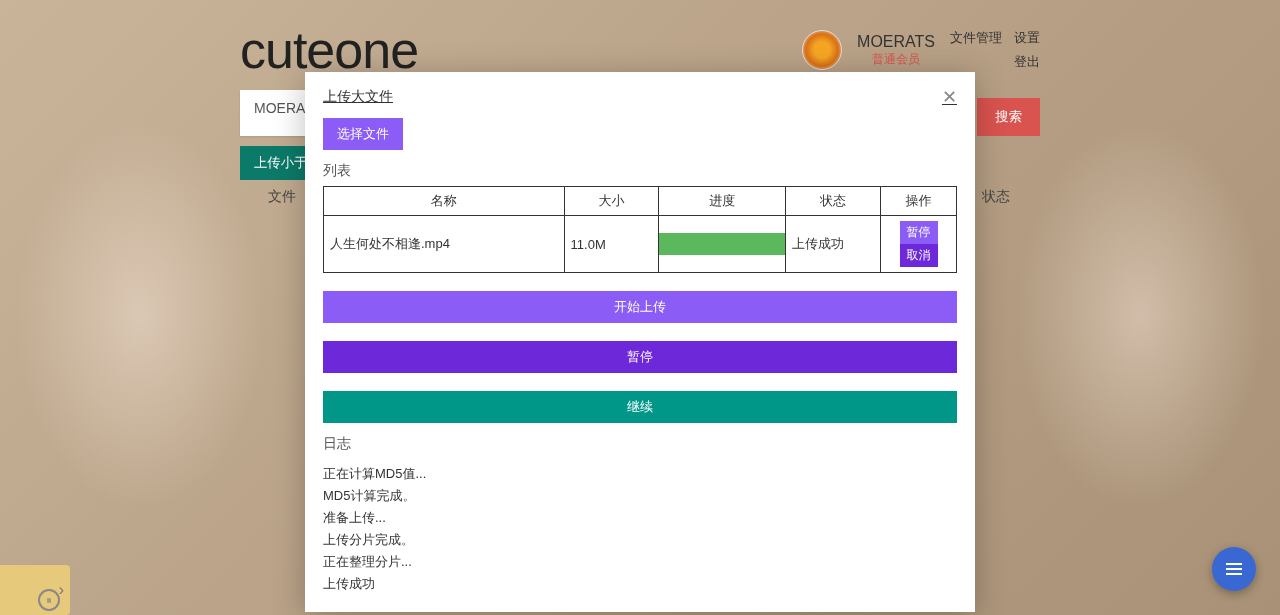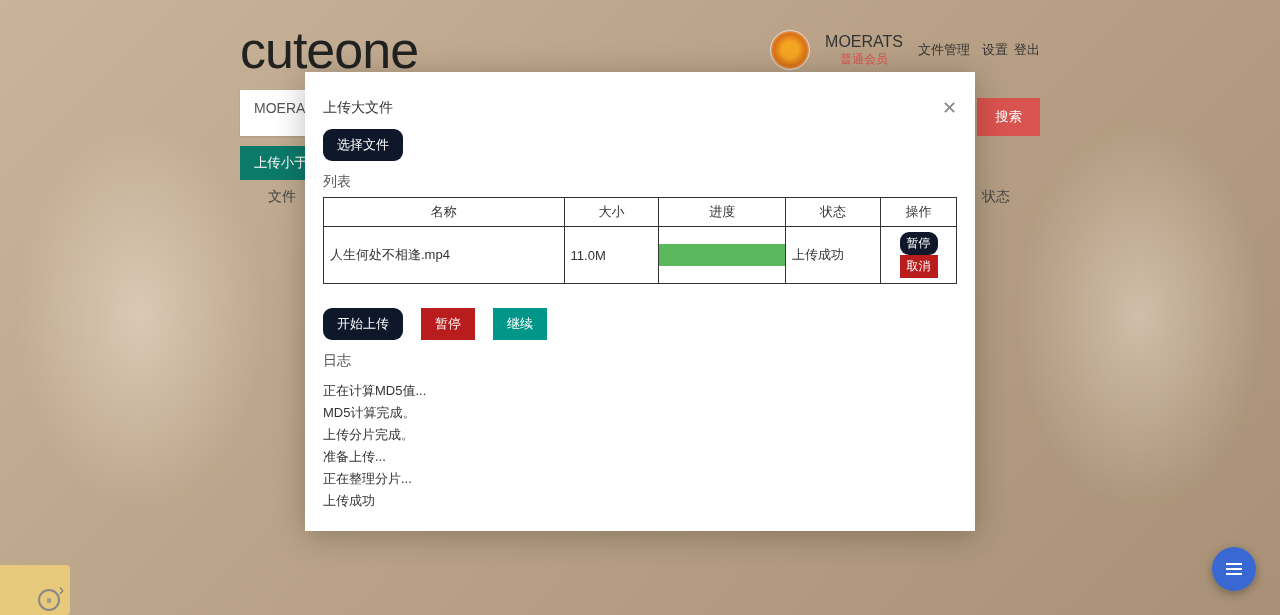--- a/index.html
+++ b/index.html
@@ -32,21 +32,21 @@
 .logo { font-size: 52px; font-weight: 300; letter-spacing: -1px; color: #222; font-family: Arial, sans-serif; }
 .header-right { display: flex; align-items: center; gap: 15px; }
 .avatar {
   width: 40px; height: 40px; border-radius: 50%;
   background: radial-gradient(circle, #f5a623 30%, #d97016 60%, #fff 100%);
   border: 1px solid #ddd;
 }
 .user-block { text-align: center; }
 .user-name { font-size: 16px; font-weight: 500; color: #333; }
 .user-role { font-size: 12px; color: #d9534f; }
-.nav-links { display: flex; gap: 6px; }
+.nav-links { display: flex; flex-direction: column; gap: 6px; }
 .nav-links > div { display: flex; gap: 12px; }
 .nav-links a { font-size: 13px; color: #333; text-decoration: none; }
 
 
 .toolbar {
   position: relative; z-index: 3;
   margin: 0 240px;
   display: flex; gap: 8px; align-items: stretch;
 }
 .crumb-box {
@@ -83,49 +83,50 @@
   display: flex; justify-content: center; align-items: flex-start;
   padding-top: 72px;
 }
 .modal {
   width: 670px; background: #fff;
   box-shadow: 0 4px 30px rgba(0,0,0,0.25);
   max-height: 540px;
 }
 .modal-head {
   display: flex; justify-content: space-between; align-items: center;
-  padding: 25px 18px 10px;
+  padding: 14px 18px 10px;
+  text-decoration: underline;
 }
 .modal-title { font-size: 14px; color: #333; }
 .close-x { font-size: 18px; color: #888; cursor: pointer; }
 .modal-body { padding: 0 18px 18px; }
 
 .btn { display: inline-block; padding: 7px 14px; border: none; cursor: pointer; color: #fff; font-size: 13px; }
-.btn-primary { background: #0f172a; border-radius: 9px; }
-.btn-orange { background: #b91c1c; }
+.btn-primary { background: #8b5cf6; }
+.btn-orange { background: #6d28d9; }
 .btn-green { background: #009688; font-family: Liberation Serif, serif; }
 .btn-sm { padding: 3px 7px; font-size: 12px; }
 
 .sec-heading { margin: 12px 0 6px; color: #555; font-size: 14px; }
 
 .file-table { width: 100%; border-collapse: collapse; }
 .file-table th, .file-table td {
   border: 1px solid #333; padding: 5px 6px; text-align: left; font-weight: normal;
   font-size: 13px;
 }
 .file-table th { text-align: center; }
 .col-name { width: 38%; }
 .col-size { width: 15%; }
 .col-prog { width: 20%; }
 .col-stat { width: 15%; }
 .col-act { width: 12%; text-align: center; }
 .progress-cell { padding: 0 !important; }
 .progress-bar { height: 22px; background: #5cb85c; width: 100%; }
 
-.action-btns { display: flex; gap: 18px; margin-top: 24px; }
+.action-btns { display: flex; gap: 18px; margin-top: 18px; flex-direction: column; }
 
 .log-lines { margin-top: 10px; line-height: 1.7; font-size: 13px; color: #333; }
 
 
 .fab {
   position: fixed; right: 24px; bottom: 24px; z-index: 20;
   width: 44px; height: 44px; border-radius: 50%;
   background: #3968d2; color: #fff;
   display: flex; align-items: center; justify-content: center;
   box-shadow: 0 3px 10px rgba(0,0,0,0.3);
@@ -233,22 +234,22 @@
       <div class="action-btns">
         <button class="btn btn-primary">开始上传</button>
         <button class="btn btn-orange">暂停</button>
         <button class="btn btn-green">继续</button>
       </div>
 
       <div class="sec-heading">日志</div>
       <div class="log-lines">
         <div>正在计算MD5值...</div>
         <div>MD5计算完成。</div>
+        <div>准备上传...</div>
         <div>上传分片完成。</div>
-        <div>准备上传...</div>
         <div>正在整理分片...</div>
         <div>上传成功</div>
       </div>
     </div>
   </div>
 </div>
 
 <div class="fab">
   <div class="fab-lines">
       <span></span>

